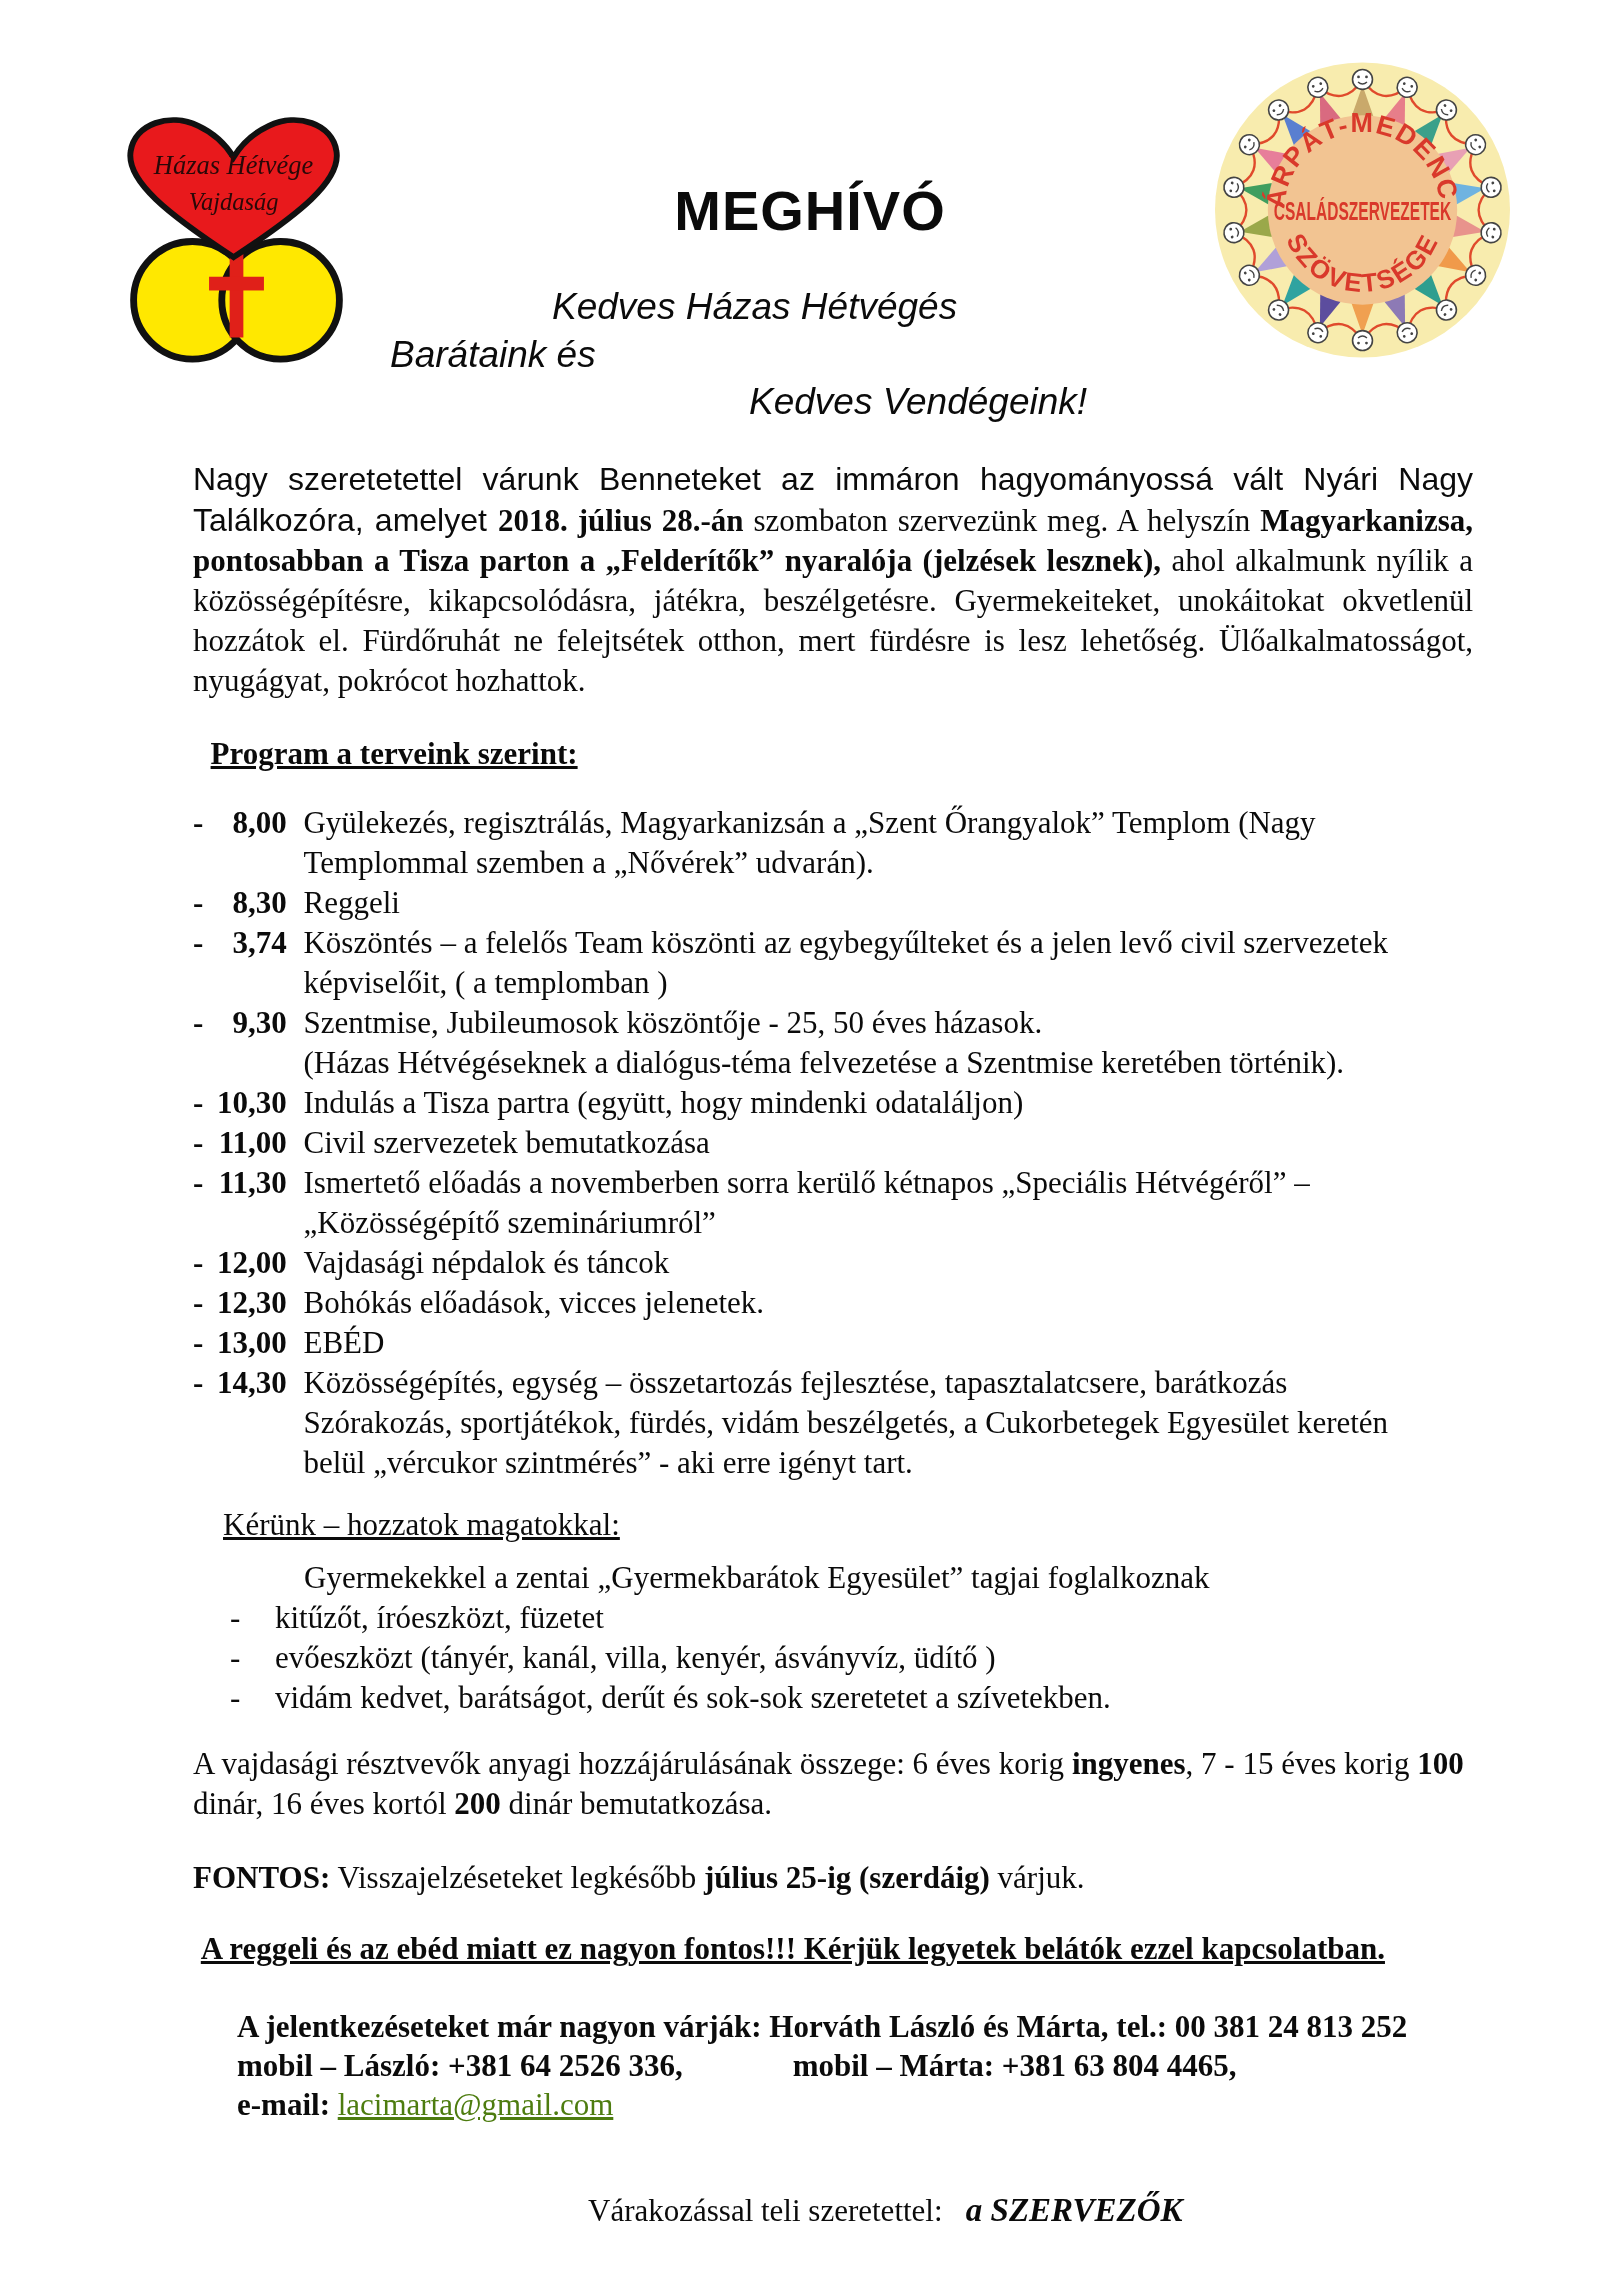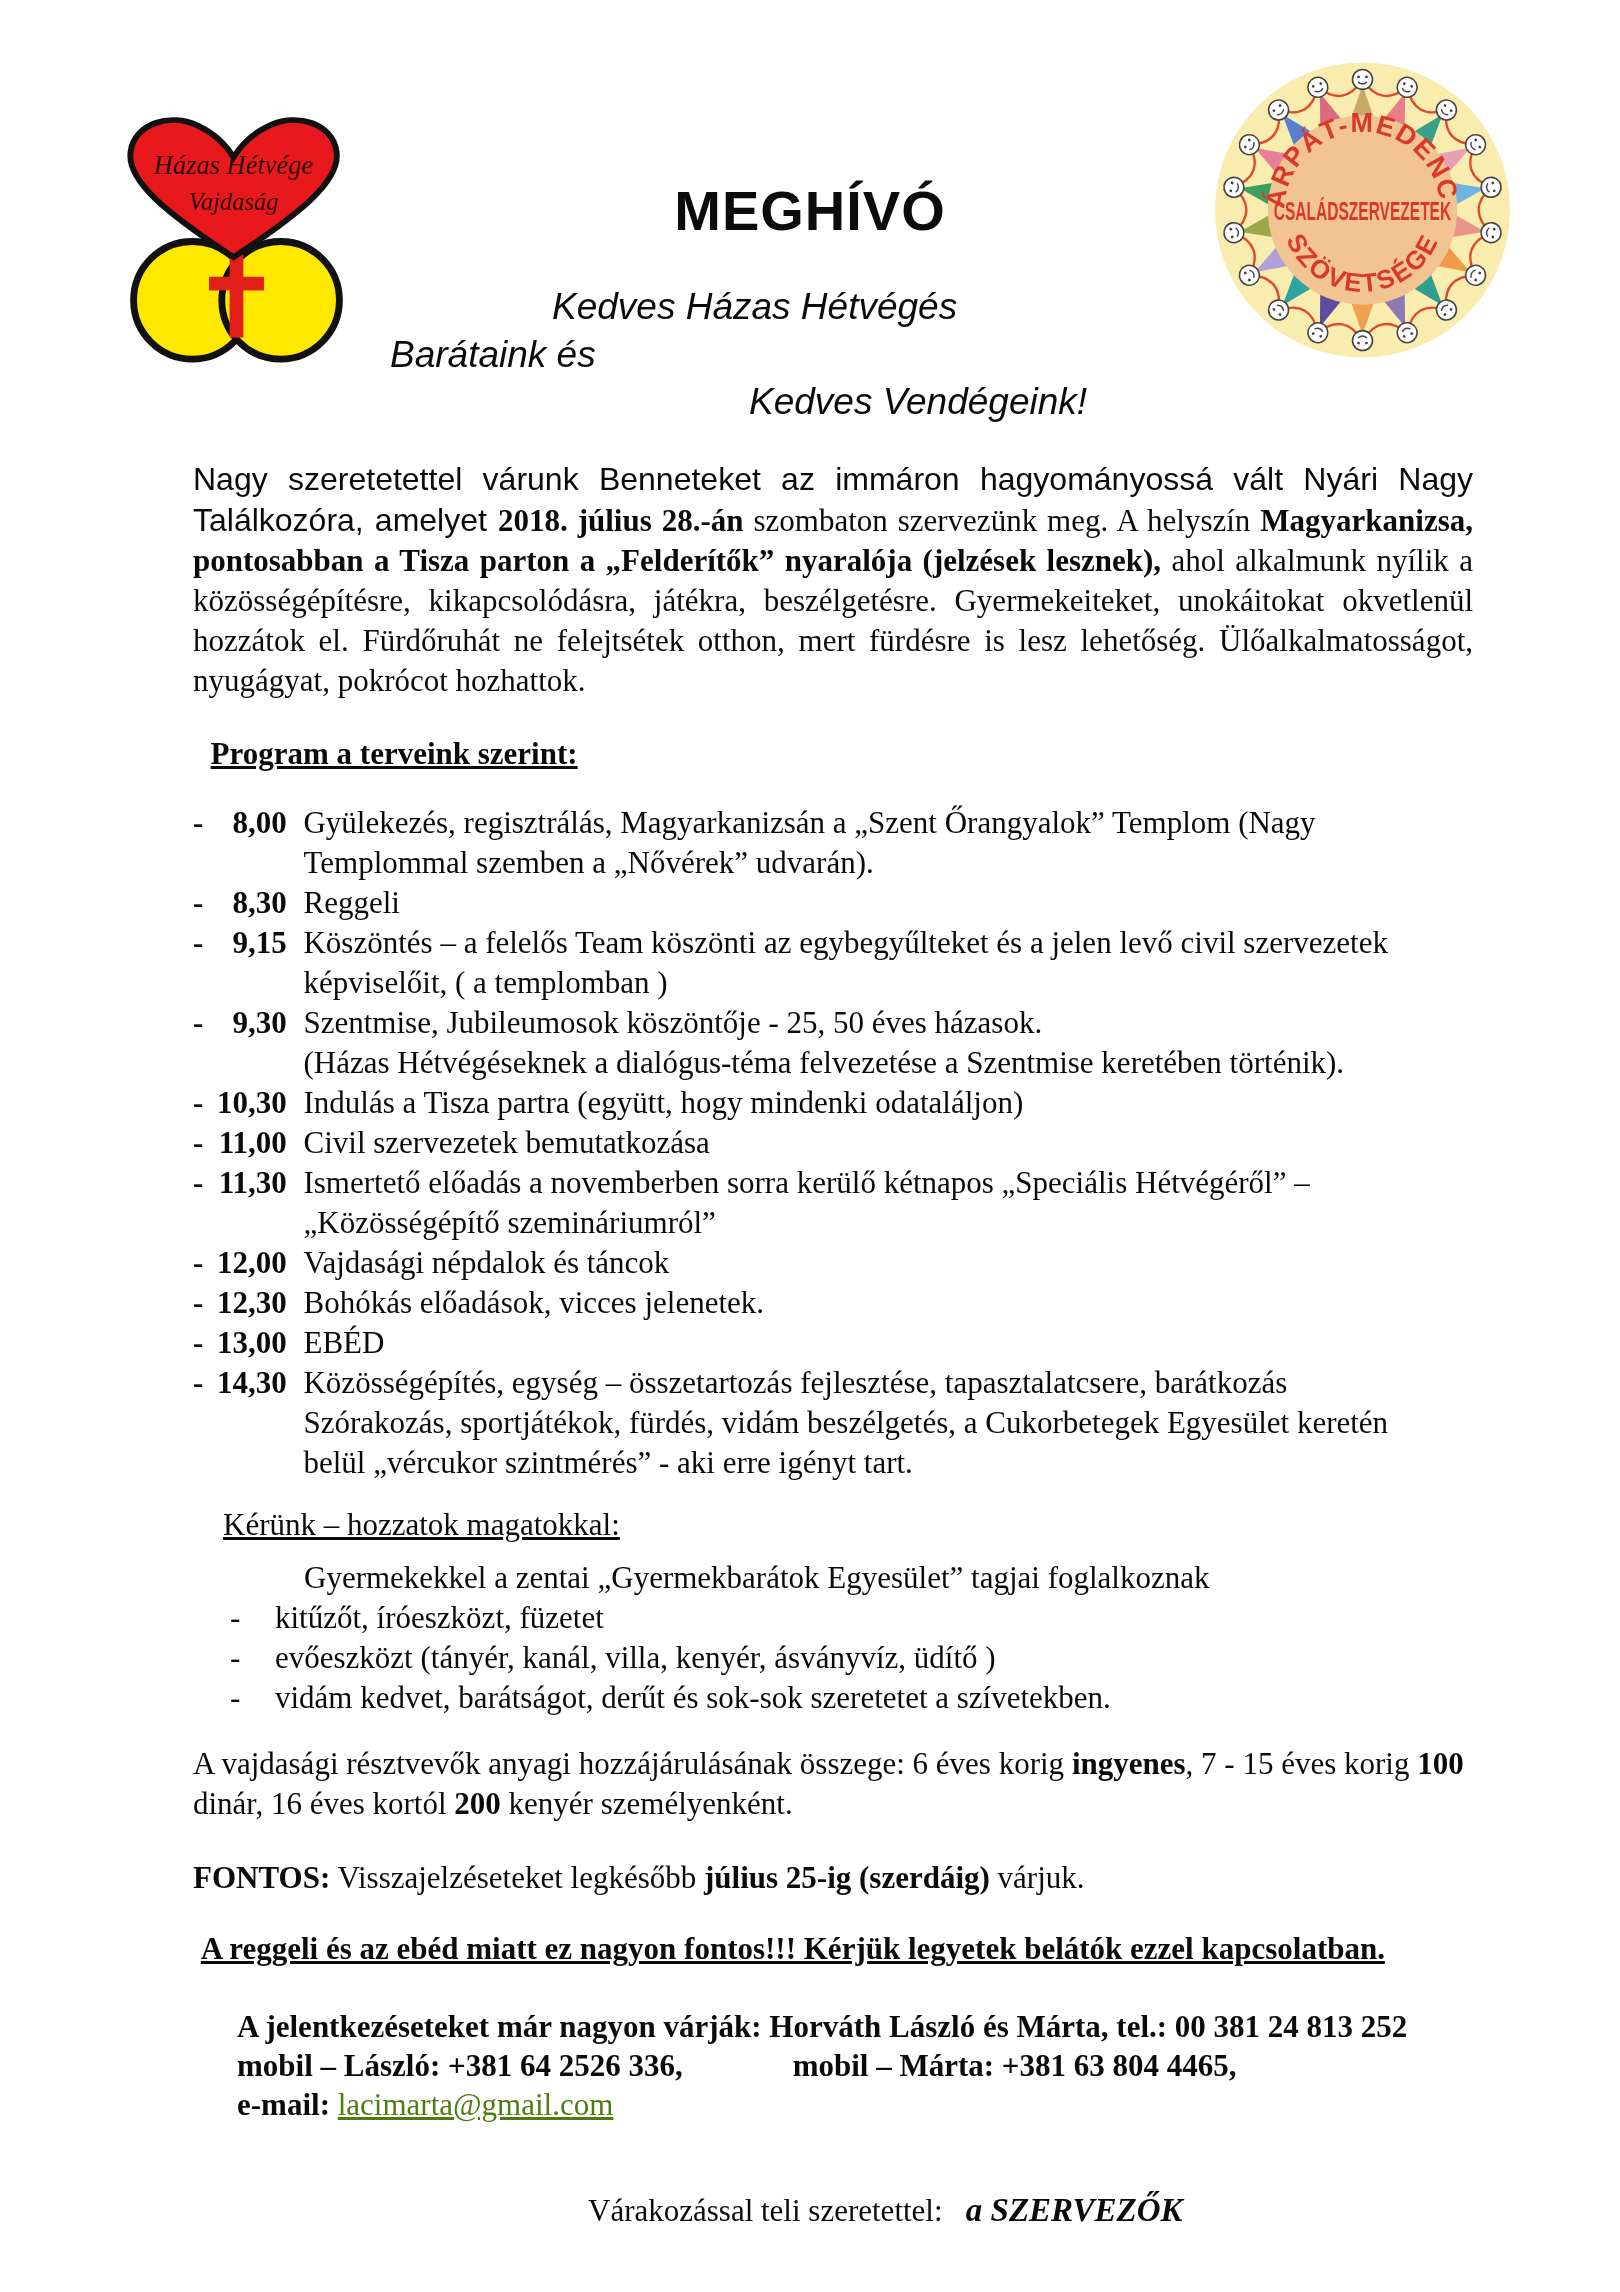--- a/index.html
+++ b/index.html
@@ -225,21 +225,21 @@
         <span class="prog-time">8,00</span>
         <span class="prog-desc">Gyülekezés, regisztrálás, Magyarkanizsán a „Szent Őrangyalok” Templom (Nagy<br>Templommal szemben a  „Nővérek” udvarán).</span>
       </div>
       <div class="prog-row">
         <span class="prog-marker">-</span>
         <span class="prog-time">8,30</span>
         <span class="prog-desc">Reggeli</span>
       </div>
       <div class="prog-row">
         <span class="prog-marker">-</span>
-        <span class="prog-time">9,15</span>
+        <span class="prog-time">3,74</span>
         <span class="prog-desc">Köszöntés – a felelős Team köszönti az egybegyűlteket és a jelen levő civil szervezetek<br>képviselőit, ( a templomban )</span>
       </div>
       <div class="prog-row">
         <span class="prog-marker">-</span>
         <span class="prog-time">9,30</span>
         <span class="prog-desc">Szentmise, Jubileumosok köszöntője - 25, 50 éves házasok.<br>(Házas Hétvégéseknek a dialógus-téma felvezetése a Szentmise keretében történik).</span>
       </div>
       <div class="prog-row">
         <span class="prog-marker">-</span>
         <span class="prog-time">10,30</span>
@@ -291,21 +291,21 @@
       <div class="bring-row">
         <span class="bring-marker">-</span>
         <span>evőeszközt (tányér, kanál, villa, kenyér, ásványvíz, üdítő  )</span>
       </div>
       <div class="bring-row">
         <span class="bring-marker">-</span>
         <span>vidám kedvet, barátságot, derűt és sok-sok szeretetet a szívetekben.</span>
       </div>
     </div>
 
-  <div id="fee"><span class="sf">A vajdasági résztvevők anyagi hozzájárulásának összege: 6 éves korig </span><span class="sb">ingyenes</span><span class="sf">, 7 - 15 éves korig </span><span class="sb">100</span><span class="sf"> dinár, 16 éves kortól </span><span class="sb">200</span><span class="sf"> kenyér személyenként.</span></div>
+  <div id="fee"><span class="sf">A vajdasági résztvevők anyagi hozzájárulásának összege: 6 éves korig </span><span class="sb">ingyenes</span><span class="sf">, 7 - 15 éves korig </span><span class="sb">100</span><span class="sf"> dinár, 16 éves kortól </span><span class="sb">200</span><span class="sf"> dinár bemutatkozása.</span></div>
 
   <div id="deadline"><span class="sb">FONTOS:</span><span class="sf"> Visszajelzéseteket legkésőbb </span><span class="sb">július 25-ig (szerdáig)</span><span class="sf"> várjuk.</span></div>
 
   <div id="important">
     <span>A reggeli és az ebéd miatt ez nagyon fontos!!! Kérjük legyetek belátók ezzel kapcsolatban.</span>
   </div>
 
   <div id="contact">
     <div style="white-space:nowrap;">A jelentkezéseteket már nagyon várják: Horváth László és Márta, tel.: 00 381 24 813 252</div>
     <div style="white-space:nowrap;">

